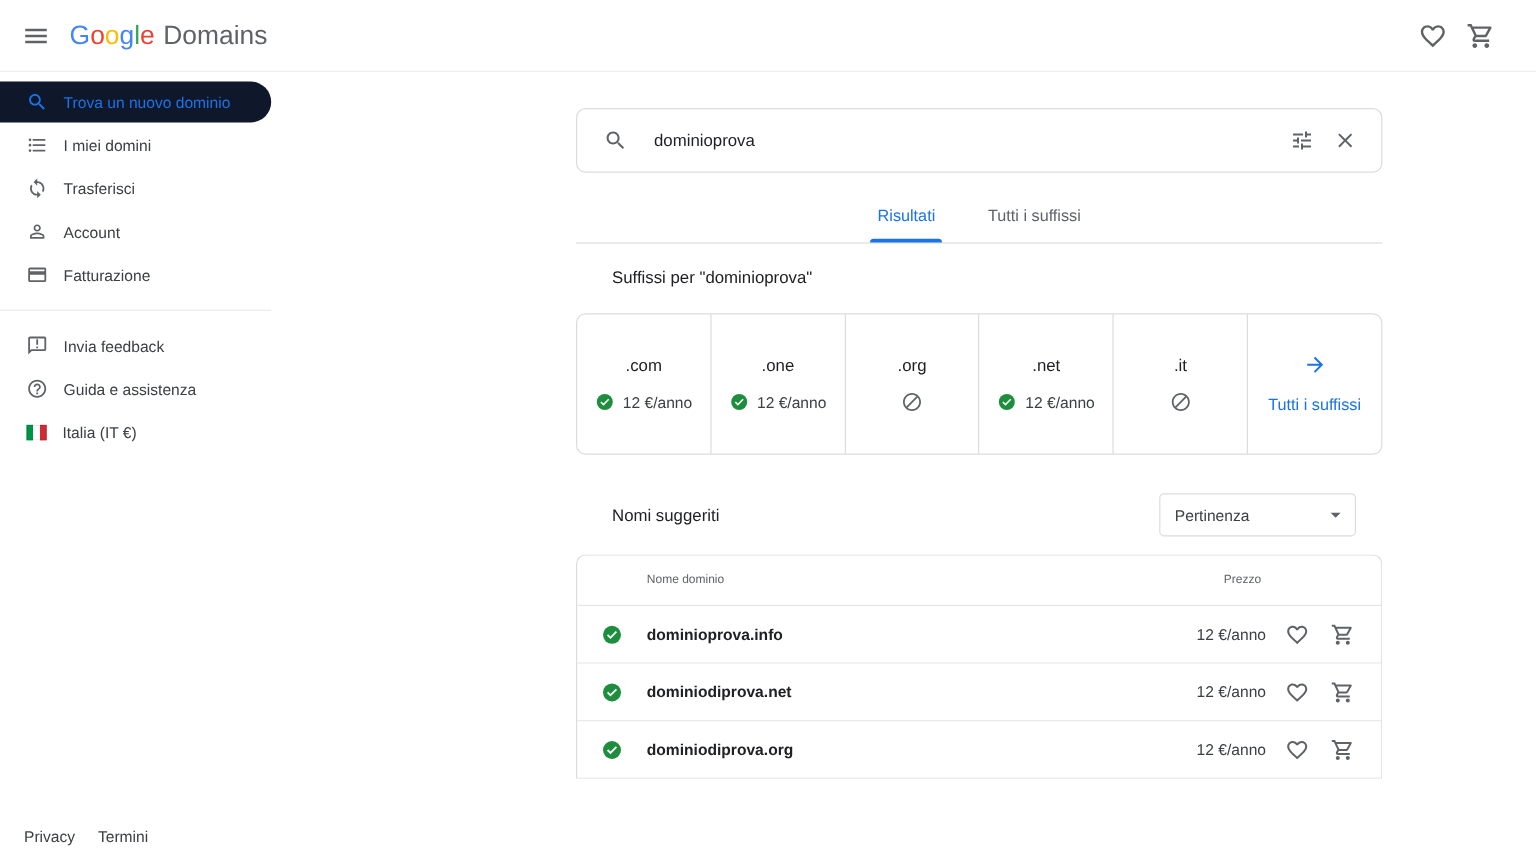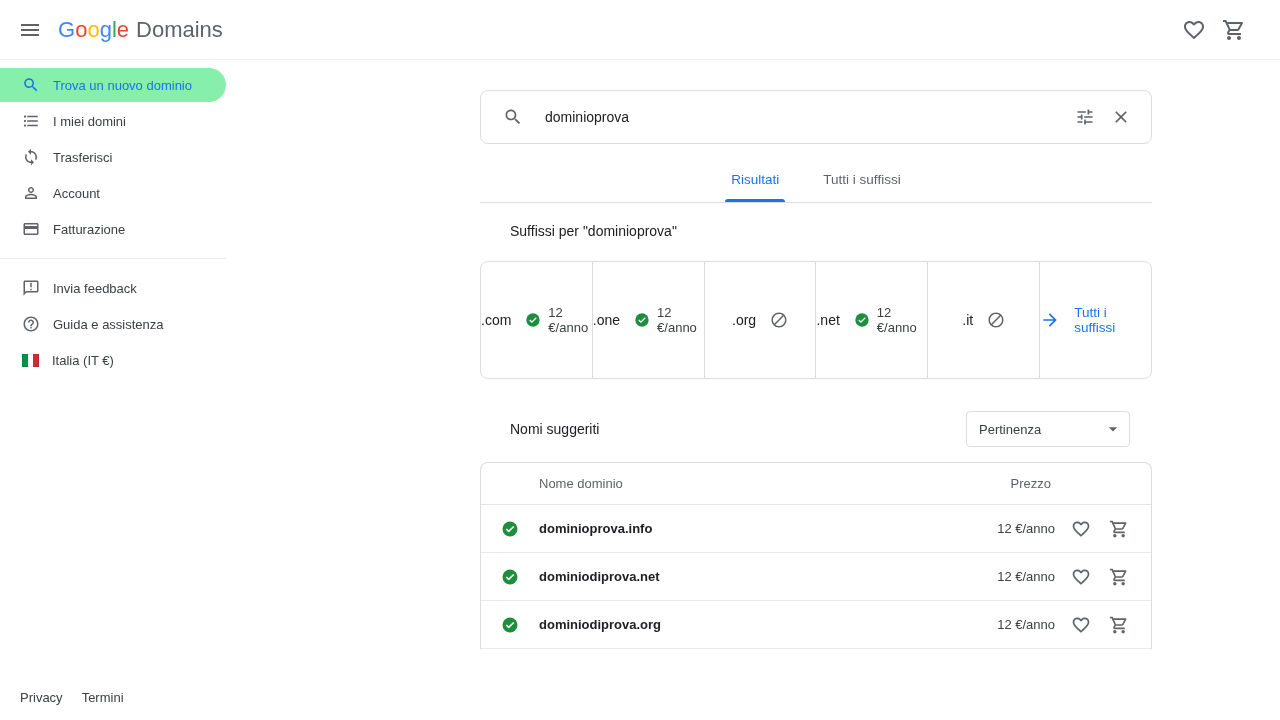--- a/index.html
+++ b/index.html
@@ -23,21 +23,21 @@
   .logo-brand span { font-weight:500; }
   .c-blue{color:#4285f4}.c-red{color:#ea4335}.c-yellow{color:#fbbc04}.c-green{color:#34a853}
   .logo-product { color:#5f6368; margin-left:7px; font-weight:400; }
   .topbar-spacer { flex:1; }
 
   
   .sidebar { position:absolute; left:0; top:68px; width:226px; }
   .side-item { display:flex; align-items:center; height:34px; margin-bottom:2px; padding-left:22px; gap:13px;
     font-size:13px; font-weight:500; color:#3c4043; cursor:pointer; }
   .side-item .si { color:#5f6368; display:flex; }
-  .side-item.active { background:#86efac; border-radius:0 17px 17px 0; color:#1a73e8; }
+  .side-item.active { background:#0f172a; border-radius:0 17px 17px 0; color:#1a73e8; }
   .side-item.active .si { color:#1a73e8; }
   .side-divider { height:1px; background:#e8eaed; margin:12px 0; }
   .flag-italy { width:17px; height:13px; display:inline-block;
     background:linear-gradient(90deg,#009246 0 33.4%,#ffffff 33.4% 66.7%,#ce2b37 66.7% 100%);
     box-shadow:inset 0 0 0 1px rgba(0,0,0,.08); }
   .side-footer { position:absolute; left:20px; bottom:15px; display:flex; gap:19px; font-size:13px; color:#3c4043; }
   .side-footer a { color:inherit; text-decoration:none; cursor:pointer; }
 
   
   .content { position:absolute; left:480px; top:60px; width:672px; }
@@ -51,36 +51,36 @@
   .tabs { display:flex; justify-content:center; margin-top:15px; border-bottom:1px solid #dadce0; }
   .tab { position:relative; padding:13px 22px 15px; font-size:13.5px; font-weight:500; color:#5f6368; cursor:pointer; }
   .tab.active { color:#1a73e8; }
   .tab.active::after { content:""; position:absolute; left:16px; right:16px; bottom:0; height:3px;
     border-radius:3px 3px 0 0; background:#1a73e8; }
 
   .section-title { font-size:14px; font-weight:500; color:#202124; padding-left:30px; }
   .suffix-title { margin-top:20px; }
 
   .suffix-grid { margin-top:22px; height:118px; border:1px solid #dadce0; border-radius:8px; display:flex; background:#fff; }
-  .suffix-cell { flex:1; display:flex; flex-direction:row; align-items:center; justify-content:center; gap:14px; cursor:pointer; }
+  .suffix-cell { flex:1; display:flex; flex-direction:column; align-items:center; justify-content:center; gap:14px; cursor:pointer; }
   .suffix-cell + .suffix-cell { border-left:1px solid #dadce0; }
   .tld { font-size:14px; font-weight:500; color:#202124; }
   .status { display:flex; align-items:center; gap:7px; font-size:13px; color:#3c4043; min-height:18px; }
   .blocked { color:#5f6368; display:flex; }
   .more-arrow { color:#1a73e8; display:flex; }
   .more-label { font-size:13.5px; font-weight:500; color:#1a73e8; }
 
   .suggest-header { margin-top:32px; display:flex; align-items:center; justify-content:space-between;gap:25px; }
   .sort-select { width:164px; height:36px; border:1px solid #dadce0; border-radius:4px; margin-right:22px; background:#fff;
     display:flex; align-items:center; justify-content:space-between; padding:0 6px 0 12px; font-size:13px; color:#3c4043; cursor:pointer; }
   .sort-select .caret { color:#5f6368; display:flex; }
 
   .table { margin-top:15px; border:1px solid #dadce0; border-bottom:none; border-radius:8px 8px 0 0; background:#fff; }
   .thead { height:42px; display:flex; align-items:center; justify-content:space-between;
-    padding:0 100px 0 58px; font-size:13px; color:#5f6368; border-bottom:1px solid #e4e7ea; }
+    padding:0 100px 0 58px; font-size:10px; color:#5f6368; border-bottom:1px solid #e4e7ea; }
   .trow { height:48px; display:flex; align-items:center; padding:0 14px 0 20px; border-bottom:1px solid #e8eaed; }
   .avail { display:flex; color:#1e8e3e; }
   .trow .domain { flex:1; margin-left:20px; font-size:13px; font-weight:700; color:#202124; }
   .trow .price { width:90px; text-align:right; font-size:13px; color:#3c4043; margin-right:6px; }
   .trow .icon-btn { width:36px; height:36px; margin-left:2px; }
 </style>
 </head>
 <body>
 
 <svg width="0" height="0" style="position:absolute">

